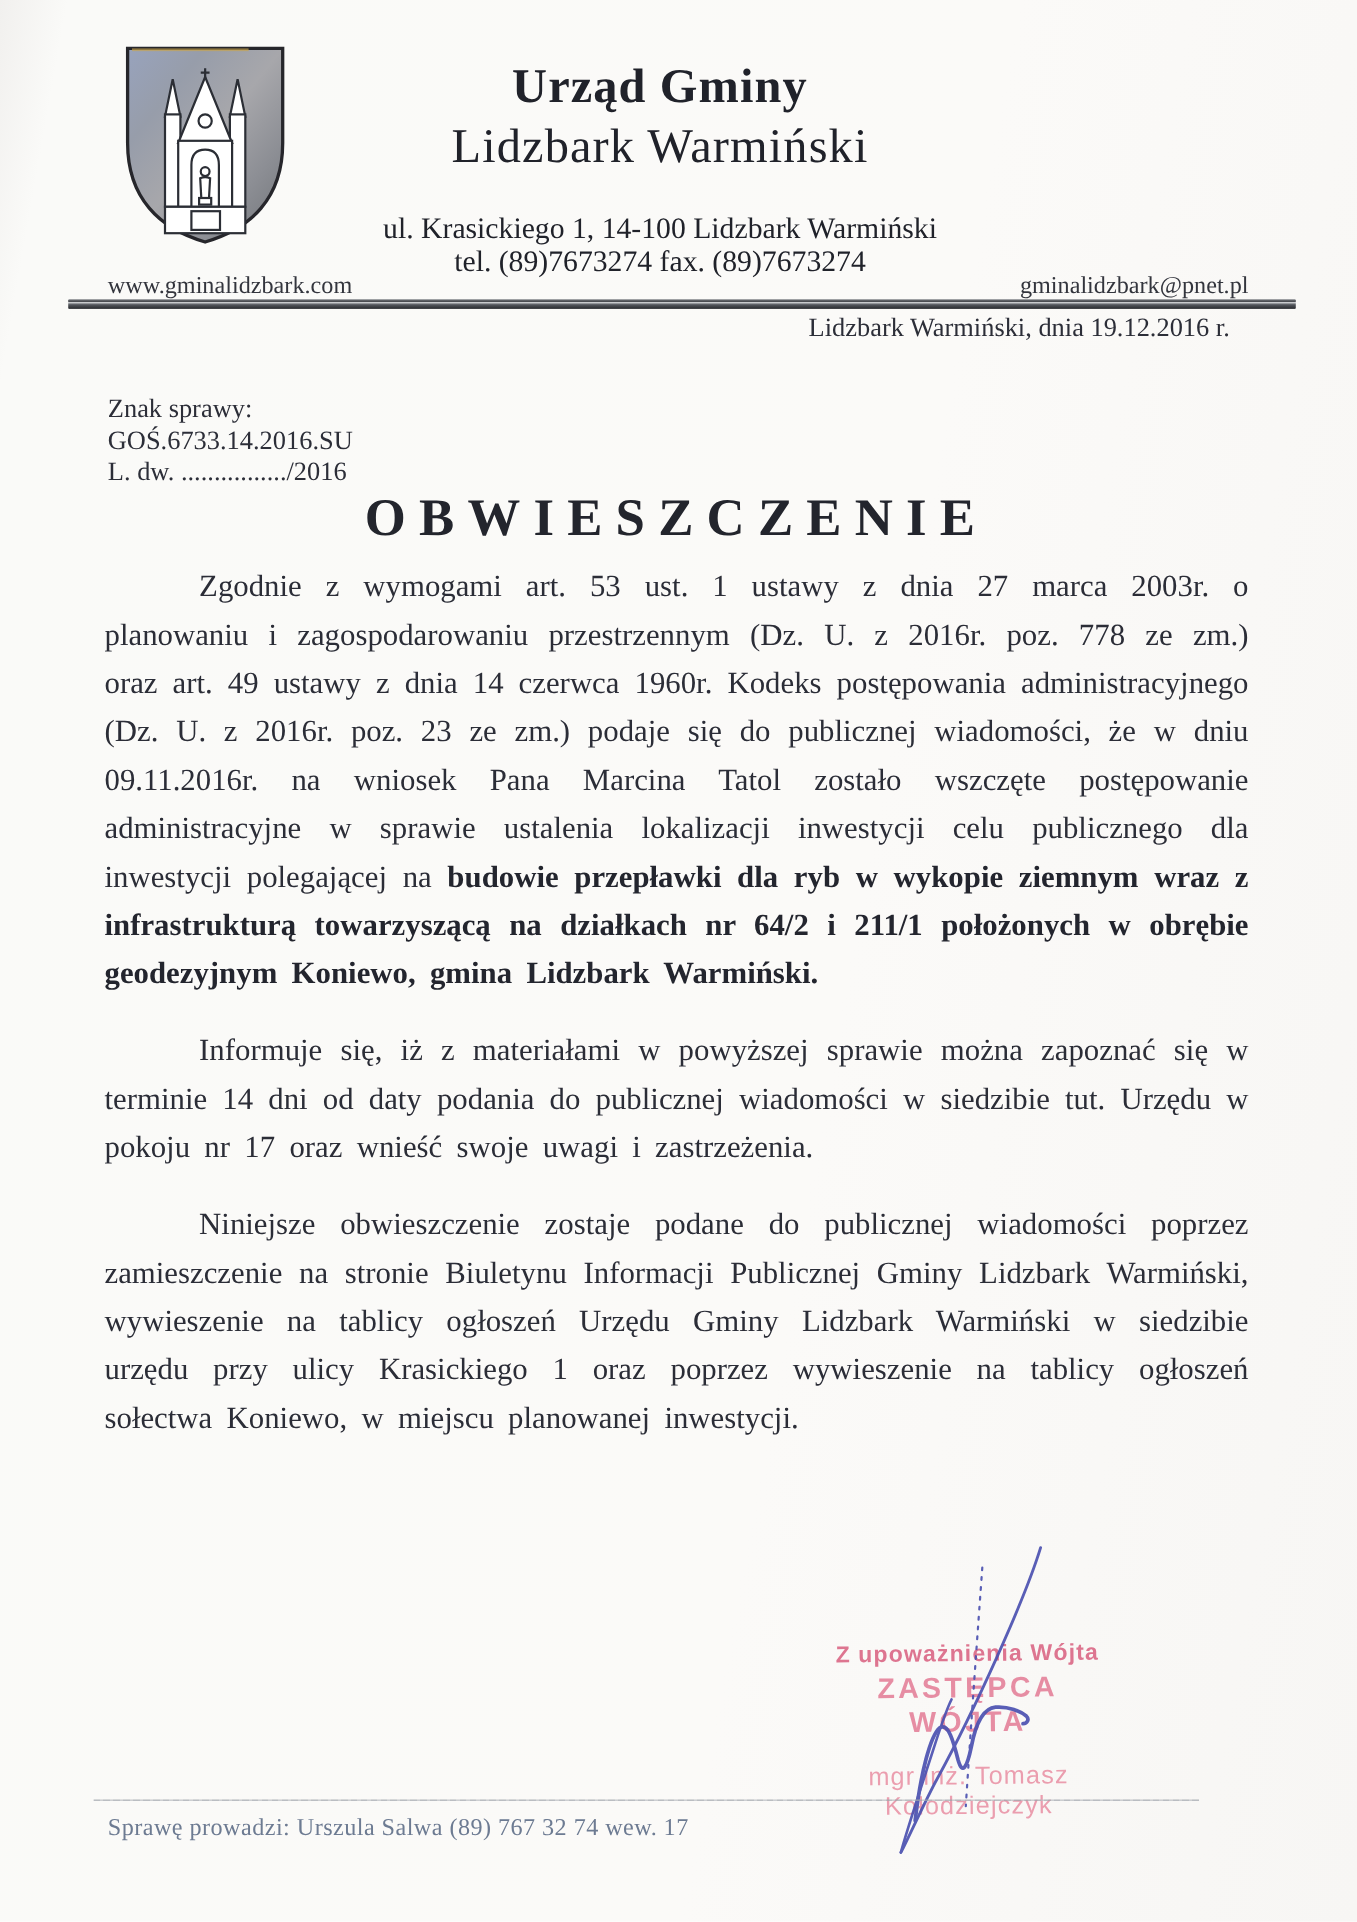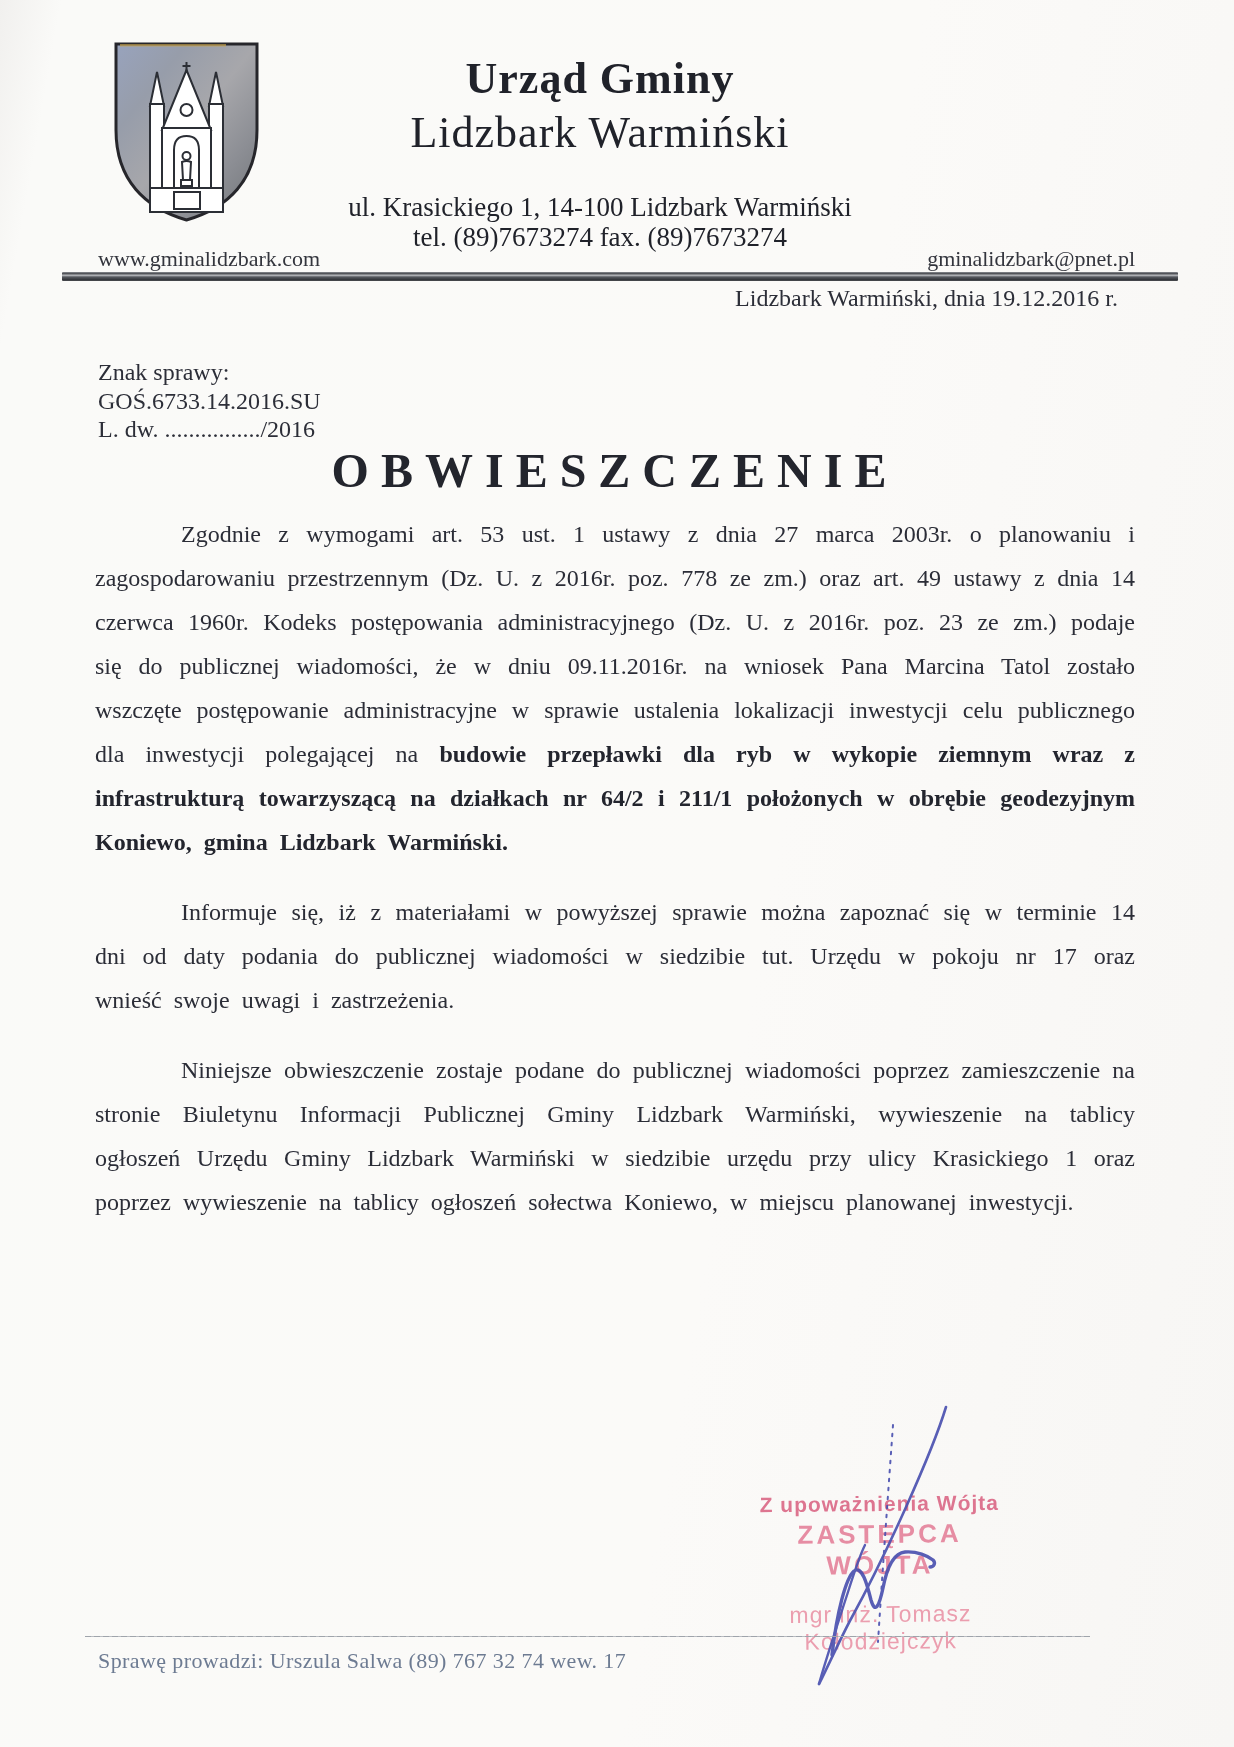--- a/index.html
+++ b/index.html
@@ -21,21 +21,21 @@
   .email{right:99px;top:246px;font-size:22px;color:#33353d;}
   .hdr-rule{left:62px;right:56px;top:272px;height:9px;
     background:linear-gradient(180deg,#8a8d92 0,#3f4146 2px,#c9cbce 3px,#55585e 5px,#303237 8px,#56585c 9px);
     border-radius:1px;}
   .dateline{right:116px;top:285px;font-size:24px;color:#2c2e38;}
   
   .case{left:98px;top:330px;font-size:24px;line-height:28.5px;color:#2c2e38;margin-top:28px;}
   
   .title{left:95px;width:1040px;top:443px;text-align:center;
     font-size:48px;font-weight:bold;letter-spacing:12px;color:#23252d;}
-  .bodycol{left:95px;top:512px;width:1040px;font-size:24px;line-height:44px;
+  .bodycol{left:95px;top:512px;width:1040px;font-size:28px;line-height:44px;
     text-align:justify;word-spacing:6px;color:#2b2d37;}
   .bodycol p{margin:0;text-indent:86px;}
   .bodycol p + p{margin-top:26px;}
   .bold-run{font-weight:bold;color:#23252e;}
   
   .stamp{left:740px;top:1492px;width:280px;text-align:center;
     font-family:"Liberation Sans","DejaVu Sans",sans-serif;
     transform:rotate(-0.6deg);}
   .stamp .s1{font-size:21px;font-weight:bold;color:#d95f7f;opacity:.85;letter-spacing:1px;}
   .stamp .s2{font-size:26px;font-weight:bold;color:#e2738f;opacity:.8;letter-spacing:3px;margin-top:3px;}

